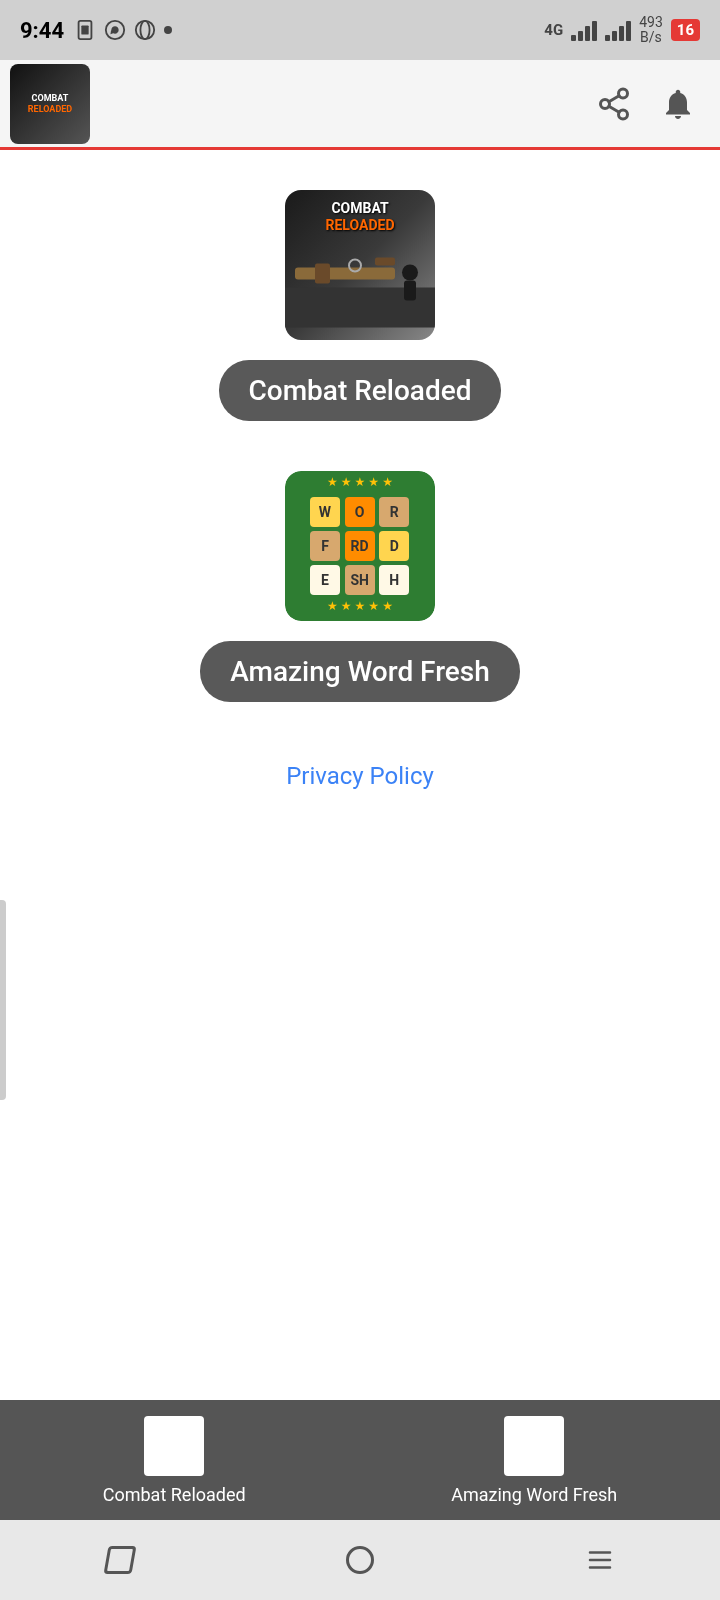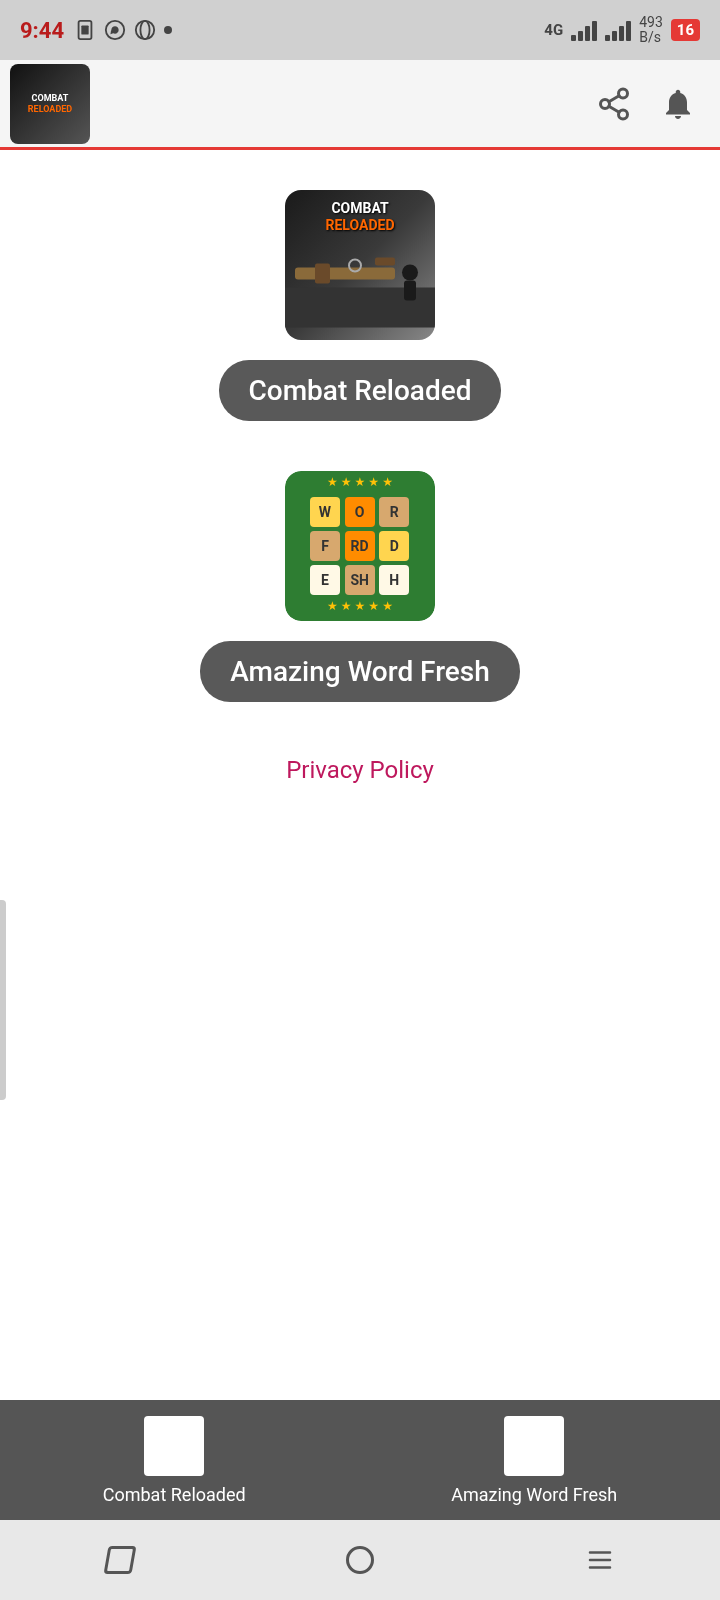--- a/index.html
+++ b/index.html
@@ -23,21 +23,21 @@
       justify-content: space-between;
       padding: 0 20px;
       position: relative;
     }
     .status-left {
       display: flex;
       align-items: center;
       gap: 10px;
       font-size: 22px;
       font-weight: bold;
-      color: #b91c1c;
+      color: #000000;
     }
     .status-icons {
       display: flex;
       align-items: center;
       gap: 8px;
     }
     .status-right {
       display: flex;
       align-items: center;
       gap: 8px;
@@ -191,23 +191,23 @@
       font-weight: bold;
       color: #333;
     }
     .cell-orange { background: #ff8c00; }
     .cell-yellow { background: #ffd54f; }
     .cell-tan { background: #d7a86e; }
     .cell-white { background: #fff9e6; }
 
     
     .privacy-link {
-      color: #be185d;
+      color: #3b82f6;
       font-size: 24px;
-      margin-top: 4px;
+      margin-top: 10px;
       cursor: pointer;
     }
 
     
     .bottom-nav {
       position: absolute;
       bottom: 80px;
       left: 0;
       width: 100%;
       height: 120px;
@@ -314,21 +314,21 @@
       <div class="signal-bar" style="height:10px;"></div>
       <div class="signal-bar" style="height:15px;"></div>
       <div class="signal-bar" style="height:20px;"></div>
     </div>
     <div class="signal-bars">
       <div class="signal-bar" style="height:6px;"></div>
       <div class="signal-bar" style="height:10px;"></div>
       <div class="signal-bar" style="height:15px;"></div>
       <div class="signal-bar" style="height:20px;"></div>
     </div>
-    <span style="font-size:14px;color:#444;text-align:left;line-height:1.1;">
+    <span style="font-size:14px;color:#444;text-align:center;line-height:1.1;">
       <span>493</span><br><span>B/s</span>
     </span>
     <span class="battery-badge">16</span>
   </div>
 </div>
 
 <div class="app-header">
   <div class="header-thumbnail">
 
     <div style="width:100%;height:100%;background:linear-gradient(135deg,#111 0%,#555 100%);display:flex;flex-direction:column;align-items:center;justify-content:center;">

